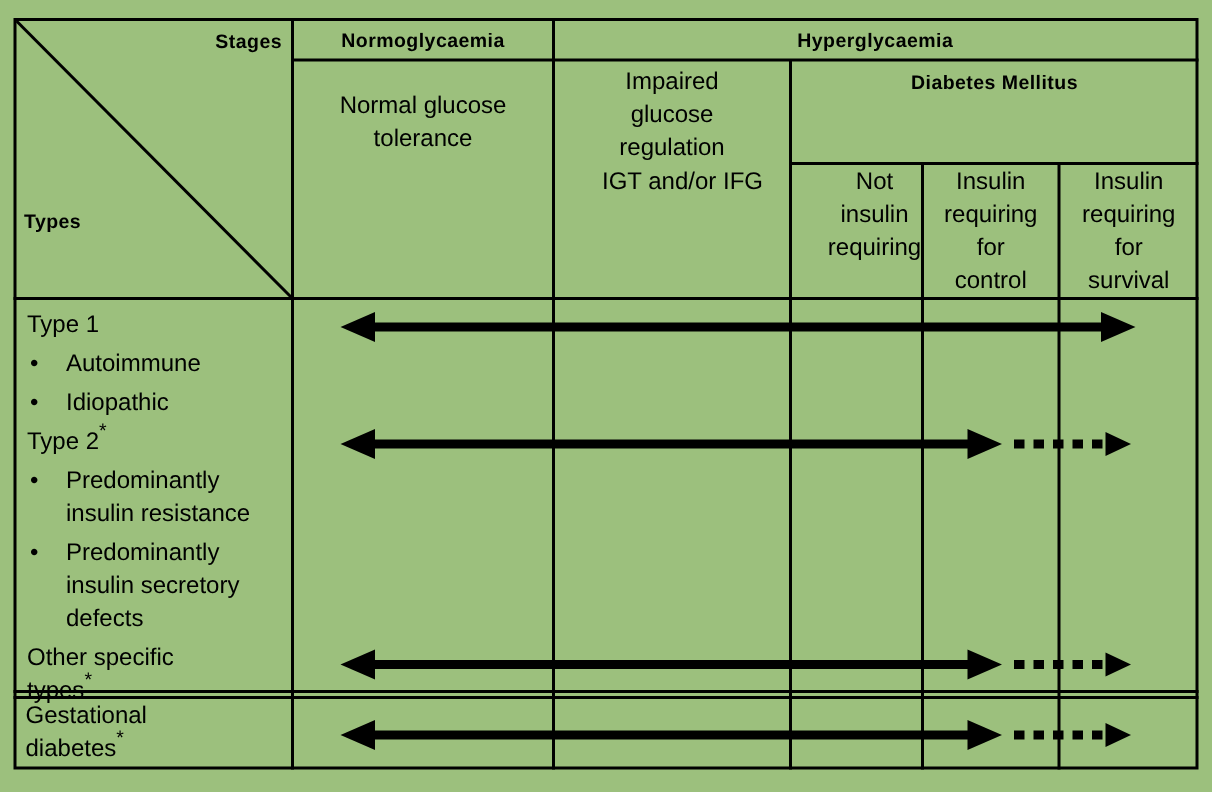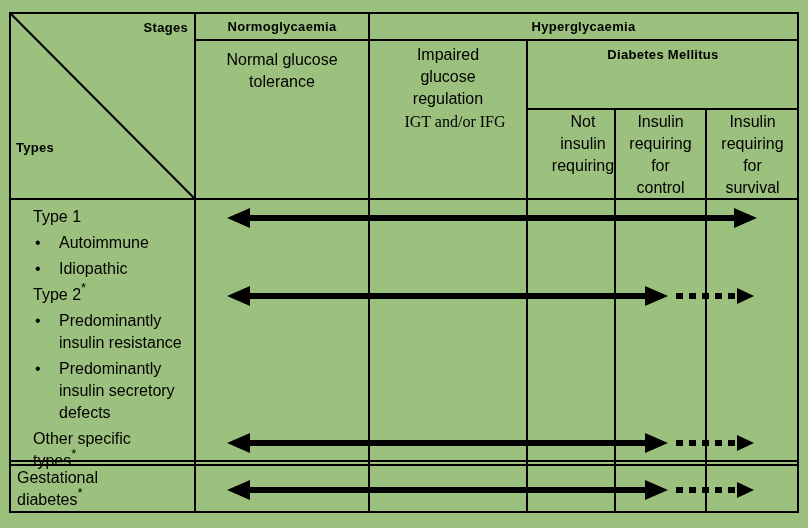--- a/index.html
+++ b/index.html
@@ -16,21 +16,21 @@
   }
   .vl, .hl { position:absolute; background:var(--line); }
   .vl { width:2px; }
   .hl { height:2px; }
   
   .txt { position:absolute; font-size:16px; line-height:22px; }
   .bold { font-weight:bold; font-size:13px; letter-spacing:0.3px; }
   .ctr { text-align:center; }
   .inner { display:inline-block; text-align:center; vertical-align:top; }
   
-  .types-list { position:absolute; left:11px; top:200px; width:182px; padding-top:2px;margin-left:15px; }
+  .types-list { position:absolute; left:11px; top:200px; width:182px; padding-top:2px; }
   .ti { font-size:16px; line-height:22px; margin-top:4px; }
   .ti.plain { padding-left:7px; }
   .ti.plain .t { display:inline-block; max-width:126px; }
   .ti.bul { display:flex; }
   .ti.bul .b { width:24px; padding-left:9px; flex:0 0 auto; }
   .ti.bul .t { max-width:140px; }
   sup { font-size:13px; position:relative; top:-2px; line-height:0; }
   
   .overlay { position:absolute; left:0; top:0; pointer-events:none; }
   .overlay line { stroke:var(--line); }
@@ -55,28 +55,28 @@
 
   <svg class="overlay" width="808" height="528">
     <line x1="11" y1="14" x2="194" y2="198" stroke-width="2"></line>
   </svg>
   <div class="txt bold" style="left:60px; top:17px; width:128px; text-align:right;">Stages</div>
   <div class="txt bold" style="left:16px; top:137px;">Types</div>
 
   <div class="txt bold ctr" style="left:194px; top:16px; width:176px;">Normoglycaemia</div>
   <div class="txt bold ctr" style="left:368px; top:16px; width:431px;">Hyperglycaemia</div>
 
-  <div class="txt ctr" style="left:195px; top:49px; width:174px;">
+  <div class="txt ctr" style="left:195px; top:60px; width:174px;">
     <span class="inner" style="max-width:140px;">Normal glucose tolerance</span>
   </div>
 
   <div class="txt ctr" style="left:369px; top:44px; width:158px;">
     <span class="inner" style="max-width:96px;">Impaired glucose regulation</span>
   </div>
-  <div class="txt ctr" style="left:369px; top:111px; width:172px;font-family:Liberation Serif, serif;">IGT and/or IFG</div>
+  <div class="txt ctr" style="left:369px; top:111px; width:172px;">IGT and/or IFG</div>
 
   <div class="txt bold ctr" style="left:527px; top:44px; width:272px;">Diabetes Mellitus</div>
 
   <div class="txt ctr" style="left:527px; top:111px; width:112px;">
     <span class="inner" style="max-width:66px;">Not insulin requiring</span>
   </div>
   <div class="txt ctr" style="left:615px; top:111px; width:91px;border-radius:19px;">
     <span class="inner" style="max-width:66px;">Insulin requiring for control</span>
   </div>
   <div class="txt ctr" style="left:706px; top:111px; width:93px;">

